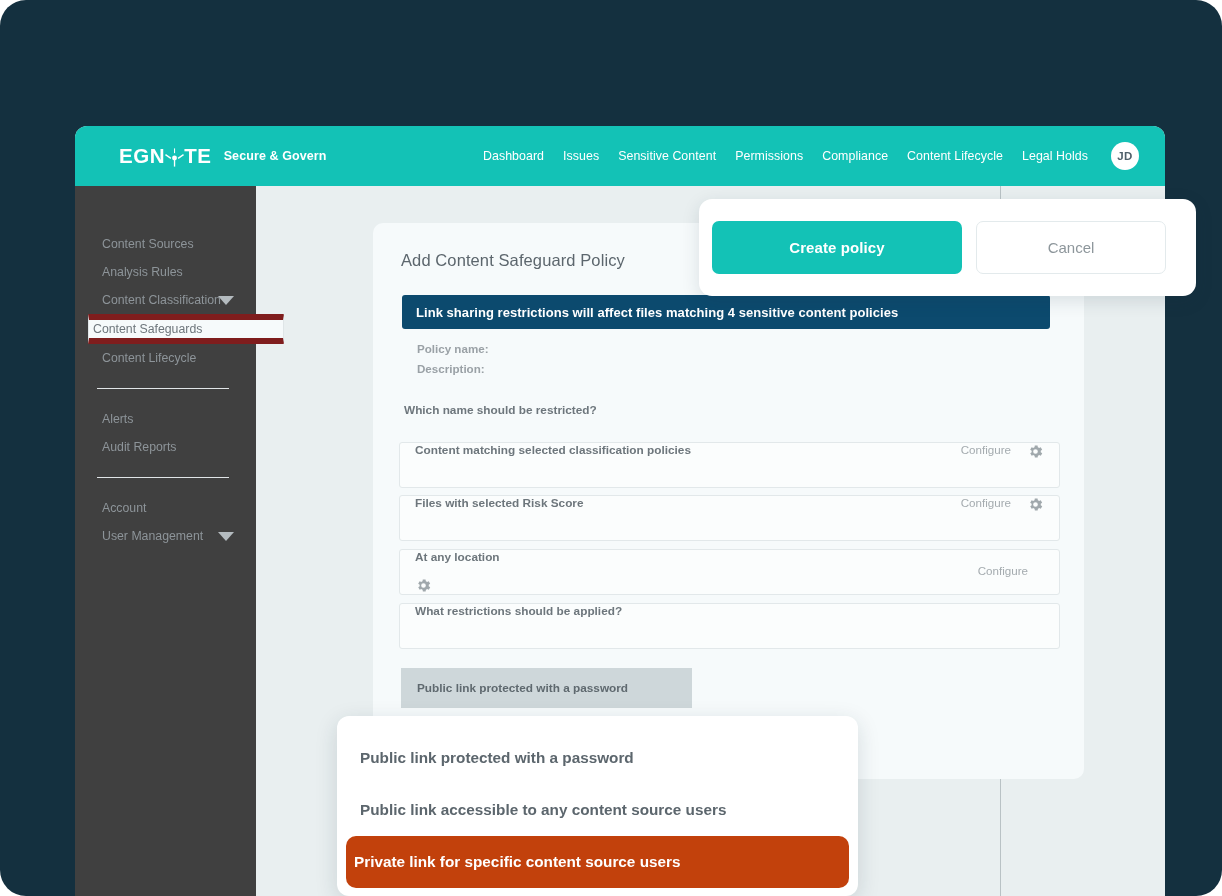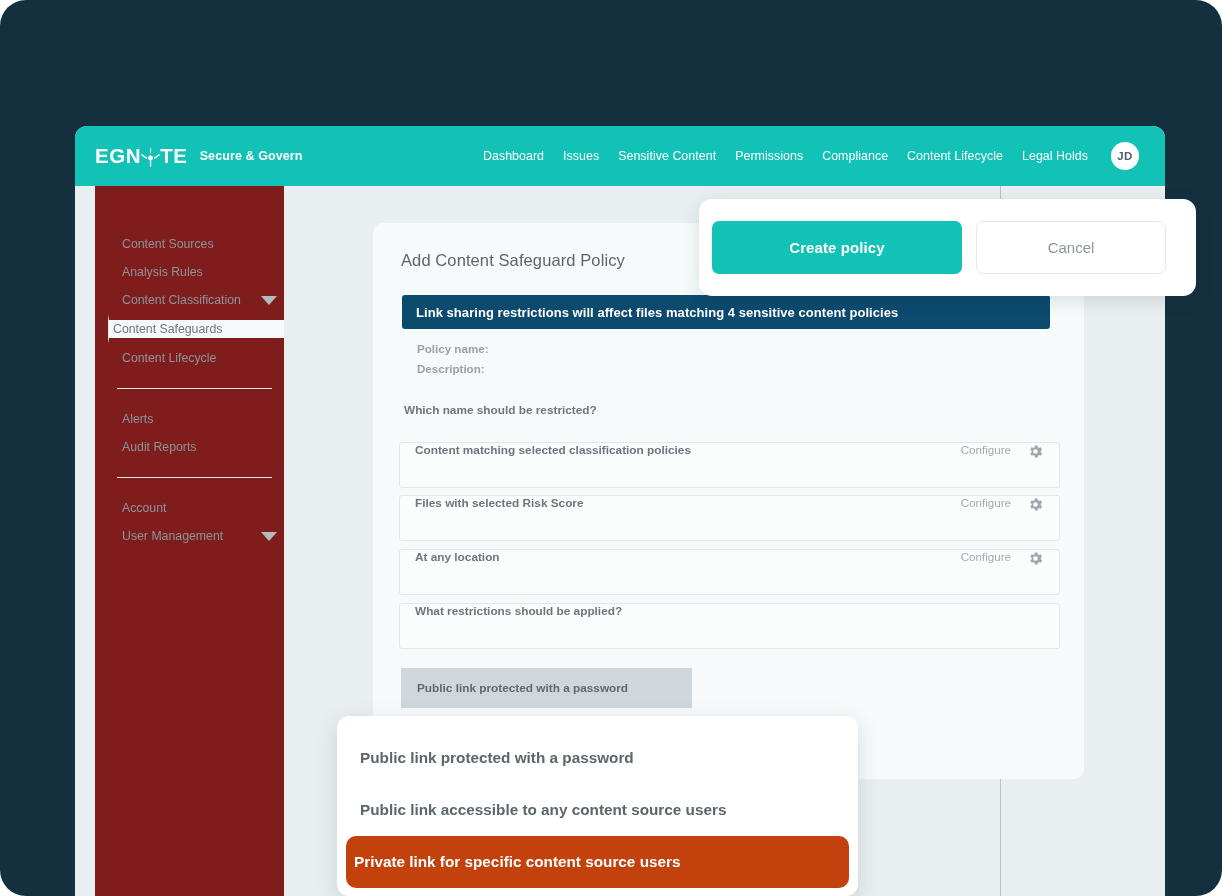--- a/index.html
+++ b/index.html
@@ -42,21 +42,21 @@
     left: 0; top: 0;
     width: 1090px; height: 60px;
     background: #13c2b6;
     display: flex;
     align-items: center;
   }
 
   .brand {
     display: flex;
     align-items: center;
-    margin-left: 20px;
+    margin-left: 44px;
     gap: 9px;
   }
   .logo-word {
     font-size: 20.5px;
     font-weight: 700;
     letter-spacing: 0.6px;
     color: #ffffff;
     display: flex;
     align-items: center;
   }
@@ -101,25 +101,24 @@
     justify-content: center;
     margin-left: 4px;
     cursor: pointer;
     letter-spacing: 0.3px;
   }
 
   
   #sidebar {
     position: absolute;
     left: 0; top: 60px;
-    width: 204px;
+    width: 181px;
     height: 710px;
-    background: #7f1d1d;
+    background: #404040;
     padding-top: 44px;
-    margin-left: 20px;
   }
   .side-item {
     height: 28px;
     display: flex;
     align-items: center;
     padding-left: 27px;
     padding-right: 12px;
     margin: 0 0 0 0;
     font-size: 12.3px;
     color: #8d9499;
@@ -244,21 +243,21 @@
     margin-right: 16px;
     cursor: pointer;
   }
   .gear {
     width: 17px; height: 17px;
     cursor: pointer;
     display: block;
   }
   #row-1 { top: 219px; }
   #row-2 { top: 272px; }
-  #row-3 { top: 326px; }
+  #row-3 { top: 326px; flex-direction: column; }
   #row-4 { top: 380px; }
 
   #select-field {
     position: absolute;
     left: 28px; top: 445px;
     width: 291px; height: 40px;
     background: #ced7da;
     display: flex;
     align-items: center;
     padding-left: 16px;

